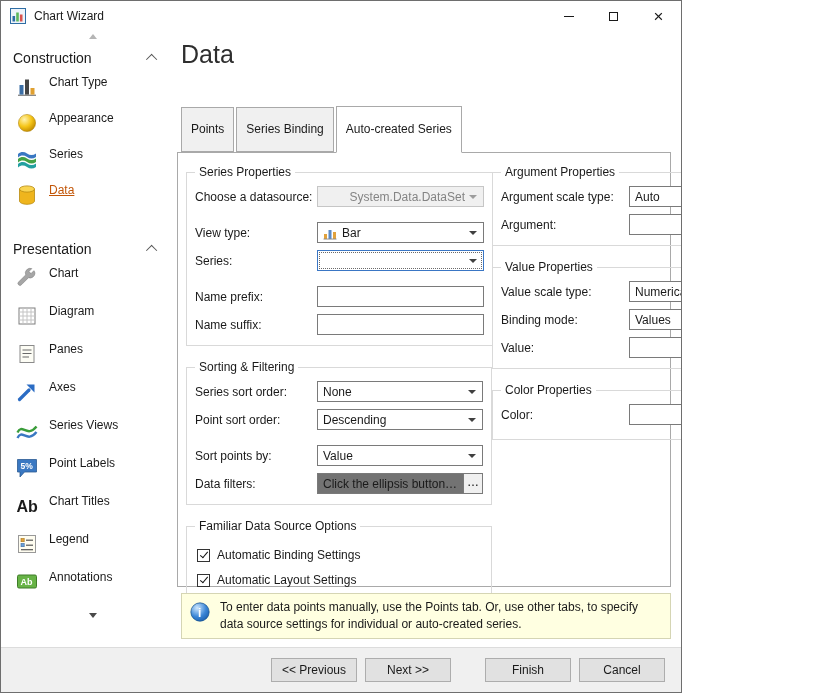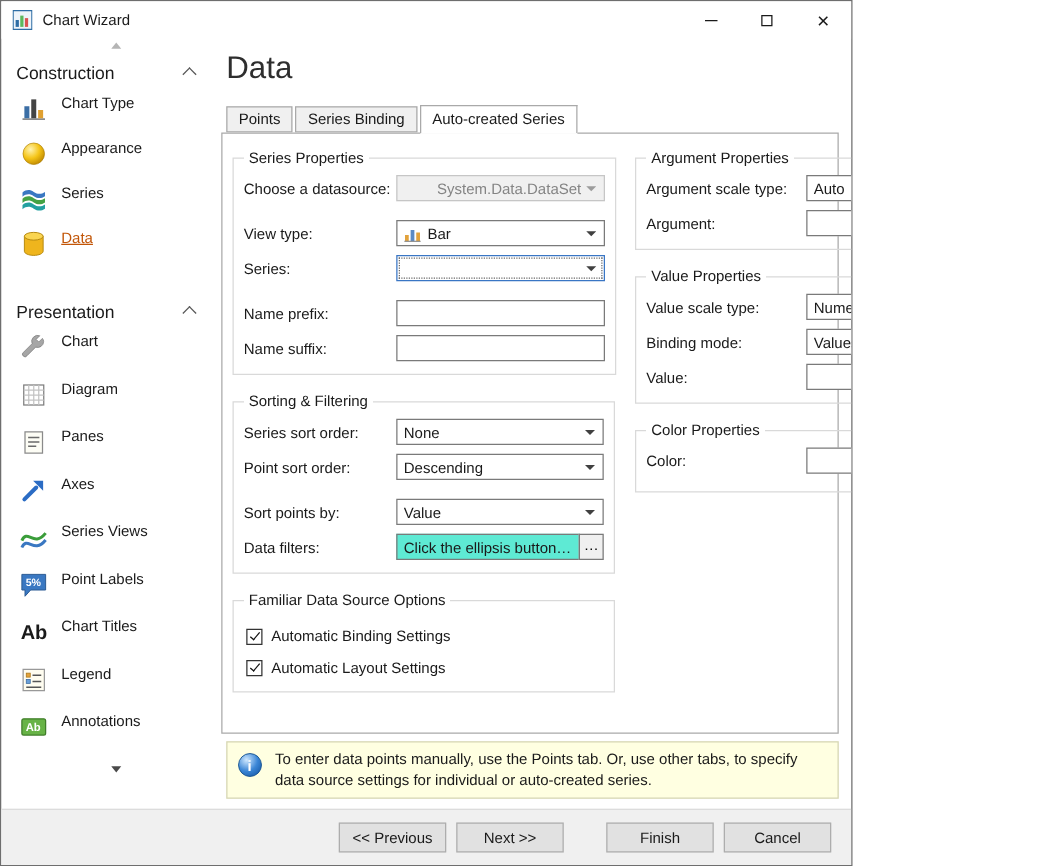--- a/index.html
+++ b/index.html
@@ -30,24 +30,24 @@
   .nav-item{display:flex;gap:10px;height:36px;padding-left:2px;cursor:pointer;}
   .group-presentation .nav-item{height:38px;}
   .nav-icon{width:24px;height:24px;flex:none;display:flex;}
   .nav-icon svg{width:24px;height:24px;}
   .nav-label{font-size:12px;}
   .nav-item.selected .nav-label{color:var(--selected-item,#c25608);text-decoration:underline;}
 
   
   .page-title{font-size:25px;font-weight:400;color:#2e2e2e;margin:9px 0 15px 4px;}
   .tabs{display:flex;align-items:flex-end;margin-left:4px;position:relative;z-index:2;}
-  .tab{height:19px;line-height:19px;padding:0 9px;border:1px solid #a9a9a9;background:#f0f0f0;margin-right:2px;font-size:12px;cursor:pointer;}
+  .tab{height:19px;line-height:19px;padding:12px 9px;border:1px solid #a9a9a9;background:#f0f0f0;margin-right:2px;font-size:12px;cursor:pointer;margin-top:22px;}
   .tab.active{height:21px;line-height:21px;background:#fff;border-bottom:1px solid #fff;margin-bottom:-1px;}
 
-  .tab-panel{flex:1;min-height:0;box-sizing:border-box;border:1px solid #a9a9a9;background:#fff;padding:12px 8px 8px;display:flex;gap:16px;}
+  .tab-panel{flex:1;min-height:0;box-sizing:border-box;border:1px solid #a9a9a9;background:#fff;padding:12px 8px 8px;display:flex;gap:0;}
   .col-left{flex:none;width:306px;}
   .col-right{flex:none;width:322px;}
 
   
   fieldset{border:1px solid #d9d9d9;margin:0 0 14px;padding:4px 8px 10px;}
   legend{font-size:12px;padding:0 4px;}
   .row{display:flex;align-items:center;margin-top:7px;}
   .row.first{margin-top:3px;}
   .row.gap-top{margin-top:15px;}
   .col-left .row-label{flex:none;width:122px;font-size:12px;}
@@ -56,21 +56,21 @@
   
   .combo{position:relative;flex:1;min-width:0;height:21px;box-sizing:border-box;border:1px solid #7a7a7a;background:#fff;display:flex;align-items:center;padding:0 18px 0 5px;cursor:default;}
   .combo-text{font-size:12px;white-space:nowrap;overflow:hidden;text-overflow:ellipsis;}
   .arrow{position:absolute;right:6px;top:8px;width:0;height:0;border-left:4px solid transparent;border-right:4px solid transparent;border-top:4px solid #404040;}
   .combo.disabled{background:#f0f0f0;color:#848484;border-color:#c6c6c6;justify-content:flex-end;}
   .combo.disabled .arrow{border-top-color:#9c9c9c;}
   .combo.focused{border-color:var(--focus-border,#3a76c4);}
   .combo.focused::after{content:"";position:absolute;left:1px;right:1px;top:1px;bottom:1px;border:1px dotted #6a6a6a;pointer-events:none;}
   .view-icon{width:14px;height:14px;margin-right:5px;flex:none;display:flex;}
   .textbox{flex:1;min-width:0;height:21px;box-sizing:border-box;border:1px solid #7a7a7a;background:#fff;padding:0 5px;font-size:12px;font-family:inherit;}
-  .fwb{flex:1;min-width:0;height:21px;box-sizing:border-box;border:1px solid #7a7a7a;background:#5eead4;display:flex;align-items:center;padding:0 5px;font-size:12px;white-space:nowrap;overflow:hidden;}
+  .fwb{flex:1;min-width:0;height:21px;box-sizing:border-box;border:1px solid #7a7a7a;background:#737373;display:flex;align-items:center;padding:0 5px;font-size:12px;white-space:nowrap;overflow:hidden;}
   .ellipsis-btn{flex:none;width:20px;height:21px;box-sizing:border-box;margin-left:-1px;border:1px solid #7a7a7a;background:#f0f0f0;font-family:inherit;font-size:12px;line-height:1;padding:0 0 4px;cursor:pointer;}
 
   .checkbox{display:flex;align-items:center;gap:7px;margin:11px 0 2px 2px;cursor:pointer;}
   .checkbox .box{width:13px;height:13px;box-sizing:border-box;border:1px solid #333;background:#fff;display:flex;align-items:center;justify-content:center;flex:none;}
   .checkbox.checked .box::before{content:"";width:3px;height:7px;border-right:1.8px solid #111;border-bottom:1.8px solid #111;transform:rotate(40deg);margin-top:-2px;}
   .cb-label{font-size:12px;}
 
   
   .info-strip{flex:none;margin:6px 0 2px 4px;background:var(--info-bg,#ffffe1);border:1px solid #d5d5b4;display:flex;align-items:flex-start;gap:9px;padding:5px 10px 5px 7px;line-height:1.4;}
   .info-icon{flex:none;width:22px;height:22px;display:flex;margin-top:2px;}

